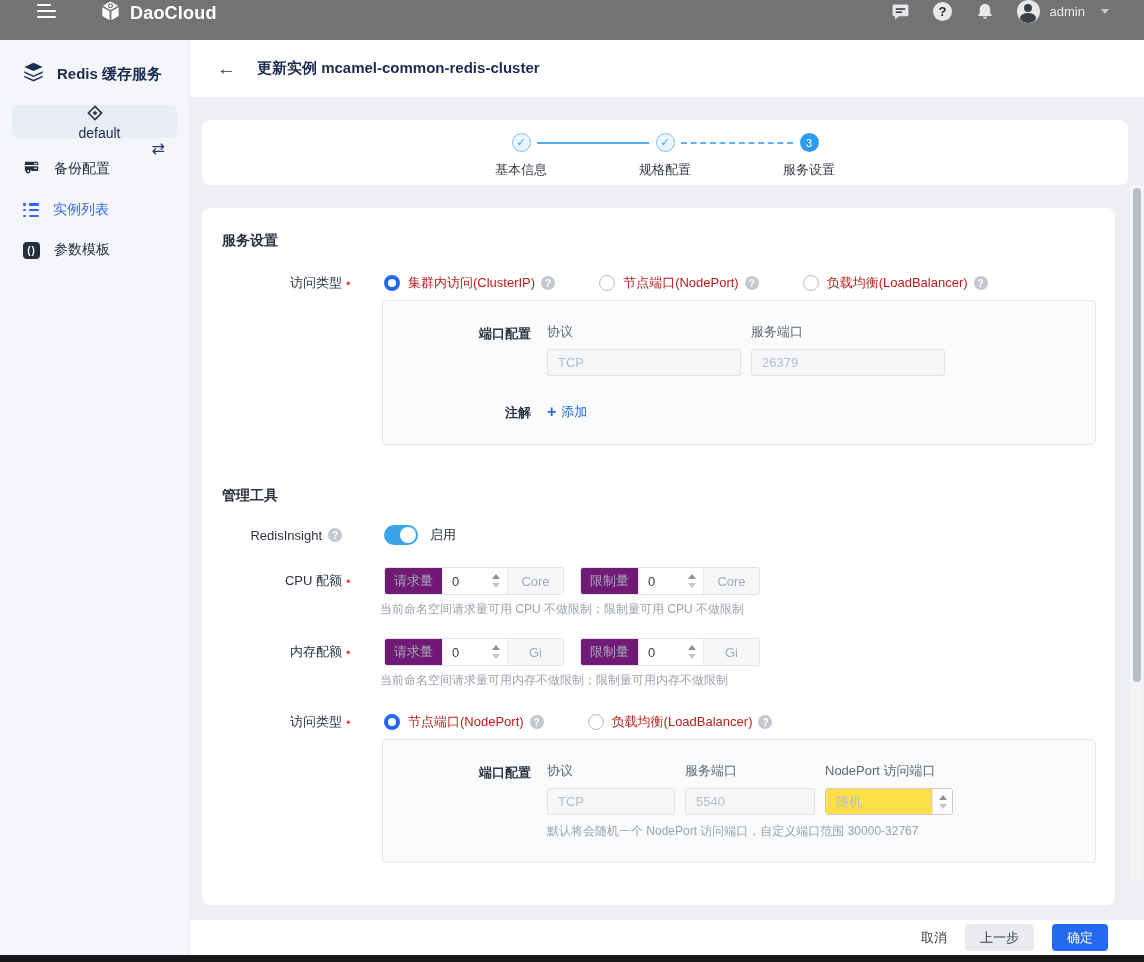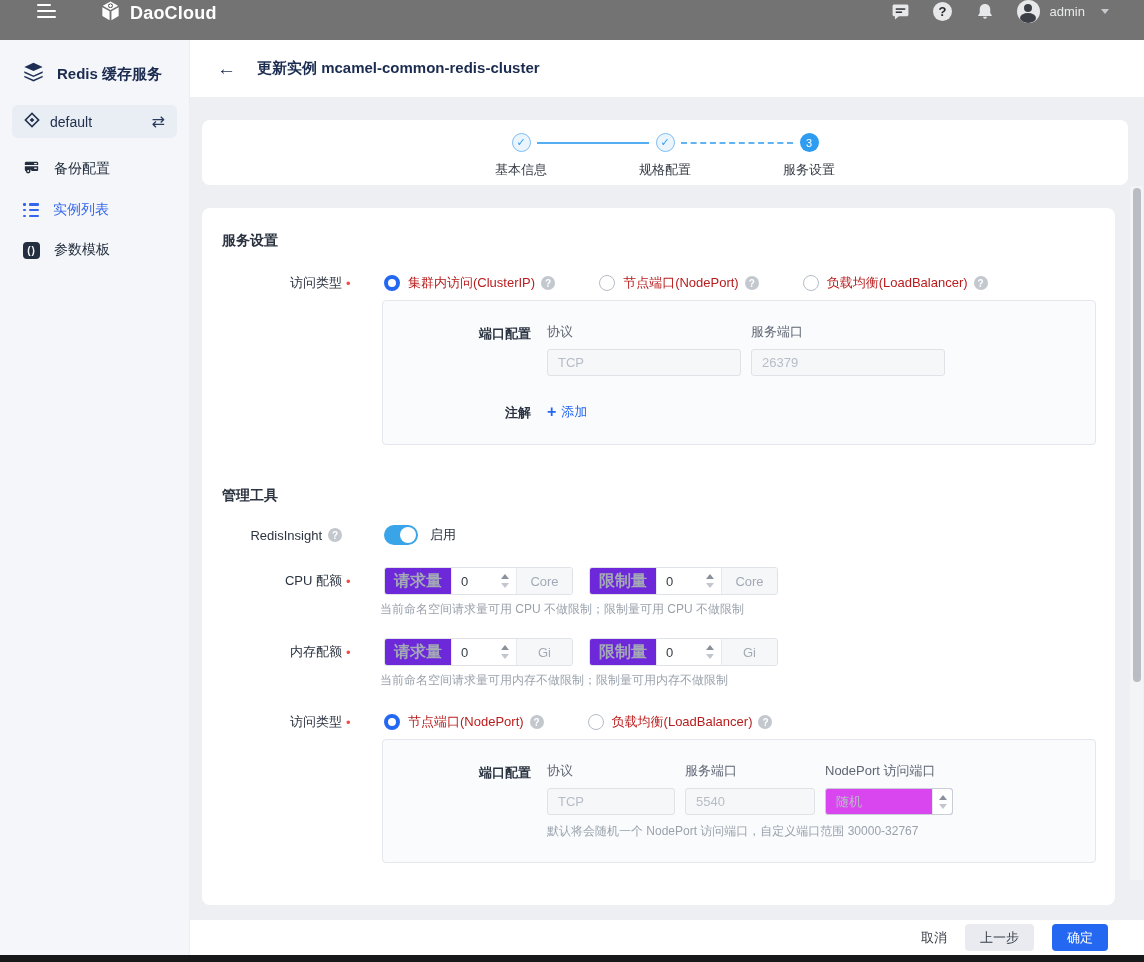--- a/index.html
+++ b/index.html
@@ -33,21 +33,21 @@
   .chev{ width:0; height:0; border-left:4.5px solid transparent; border-right:4.5px solid transparent;
     border-top:5px solid #c7c9cc; margin-left:-6px; cursor:pointer;}
   
   .sidebar{
     position:absolute; left:0; top:40px; width:190px; height:915px;
     background:#f5f6fa; border-right:1px solid #ecedf1;
   }
   .side-product{ display:flex; align-items:center; gap:12px; padding:21px 16px 14px 22px;}
   .side-product-label{ font-size:15px; font-weight:bold; color:#1b2c50;}
   .workspace{ margin:4px 12px 0 12px; height:33px; background:#e9edf4; border-radius:6px;
-    display:flex; align-items:center; padding:0 12px; cursor:pointer;}
+    display:flex; align-items:center; padding:0 12px; cursor:pointer;flex-direction:column;}
   .workspace-label{ font-size:14px; color:#20304f; margin-left:10px; font-weight:500;}
   .swap{ margin-left:auto; font-size:16px; color:#2b3b5c; line-height:1;}
   .menu{ margin-top:10px;}
   .menu-item{ display:flex; align-items:center; gap:14px; padding:11px 0 11px 23px; cursor:pointer;}
   .menu-item .label{ font-size:14px; color:#232f3e;}
   .menu-item.active .label{ color:#3365ef; font-weight:500;}
   
   .list-icon{ width:16px; height:14px; display:flex; flex-direction:column; justify-content:space-between;}
   .list-icon i{ display:flex; align-items:center; gap:3px; height:2.5px;}
   .list-icon i b{ width:3px; height:2.5px; background:#3365ef; border-radius:1px;}
@@ -93,42 +93,42 @@
     flex:none; padding-top:2px;}
   .fields{ display:flex; margin-left:16px; gap:10px;}
   .field{ display:flex; flex-direction:column;}
   .field-label{ font-size:13px; color:#5f6673;}
   .text-input{ margin-top:8px; height:27px; border:1px solid #dfe2e7; border-radius:3px;
     background:#f6f7f9; color:#b7bdc7; font-size:13px; padding:0 10px;
     font-family:"Liberation Sans","DejaVu Sans",sans-serif;}
   .text-input:disabled{ color:#b7bdc7;}
   .w194{ width:194px;} .w128{ width:128px;} .w130{ width:130px;}
   .np-wrap{ margin-top:8px; position:relative; width:128px;}
-  .np-input{ width:128px; height:27px; border:1px solid #c9ced6; border-radius:3px; background:#d946ef;
+  .np-input{ width:128px; height:27px; border:1px solid #c9ced6; border-radius:3px; background:#fde047;
     font-size:13px; padding:0 28px 0 10px; color:#363c46;
     font-family:"Liberation Sans","DejaVu Sans",sans-serif;}
   .np-input::placeholder{ color:#b7bdc7;}
   .spin{ position:absolute; right:1px; top:1px; width:20px; height:25px; border-left:1px solid #e4e7ec;
     display:flex; flex-direction:column; align-items:center; justify-content:center; gap:4px; cursor:pointer; background:#fff; border-radius:0 2px 2px 0;}
   .arr-up{ width:0; height:0; border-left:4px solid transparent; border-right:4px solid transparent; border-bottom:5px solid #8a919c;}
   .arr-dn{ width:0; height:0; border-left:4px solid transparent; border-right:4px solid transparent; border-top:5px solid #c2c7cf;}
   .box-hint{ font-size:12px; color:#9aa2ac; margin:8px 0 0 164px;}
   .annot-row{ margin-top:26px; display:flex; align-items:center;}
   .add-link{ display:flex; align-items:center; margin-left:16px; cursor:pointer;}
   .add-plus{ color:#2468f2; font-size:16px; font-weight:bold; line-height:1;}
   .add-text{ color:#2468f2; font-size:13px; margin-left:5px;}
   
   .toggle{ width:34px; height:20px; border-radius:10px; background:#3aa4e8; position:relative; cursor:pointer; flex:none;}
   .toggle .knob{ position:absolute; right:2px; top:2px; width:16px; height:16px; border-radius:50%; background:#fff;}
   .toggle-text{ font-size:13px; color:#2a3340; margin-left:12px;}
   
   .quota-group{ display:flex; border:1px solid #dfe2e7; border-radius:3px; height:28px; overflow:hidden; background:#fff;}
   .quota-group + .quota-group{ margin-left:16px;}
-  .seg-label{ background:#6d28d9; color:#a3aab5; font-size:16px; display:flex; align-items:center;
-    padding:0 9px; border-right:1px solid #e6e9ed;font-weight:bold;}
+  .seg-label{ background:#701a75; color:#a3aab5; font-size:13px; display:flex; align-items:center;
+    padding:0 9px; border-right:1px solid #e6e9ed;}
   .seg-num{ width:64px; position:relative; display:flex; align-items:center;}
   .seg-num .val{ font-size:13px; color:#363c46; margin-left:9px;}
   .seg-num .spin{ border-left:none; height:26px; top:0;}
   .seg-unit{ background:#f6f7f9; color:#a3aab5; font-size:13px; width:56px; display:flex;
     align-items:center; justify-content:center; border-left:1px solid #e6e9ed;}
   .quota-hint{ font-size:12px; color:#9aa2ac; margin:6px 0 0 158px;}
   .mt20{ margin-top:20px;} .mt22{ margin-top:22px;} .mt24{ margin-top:24px;}
   .sec-gap{ margin-top:40px;}
   
   .scroll-track{ position:absolute; right:1px; top:89px; width:13px; height:694px; background:#f3f4f6;}

